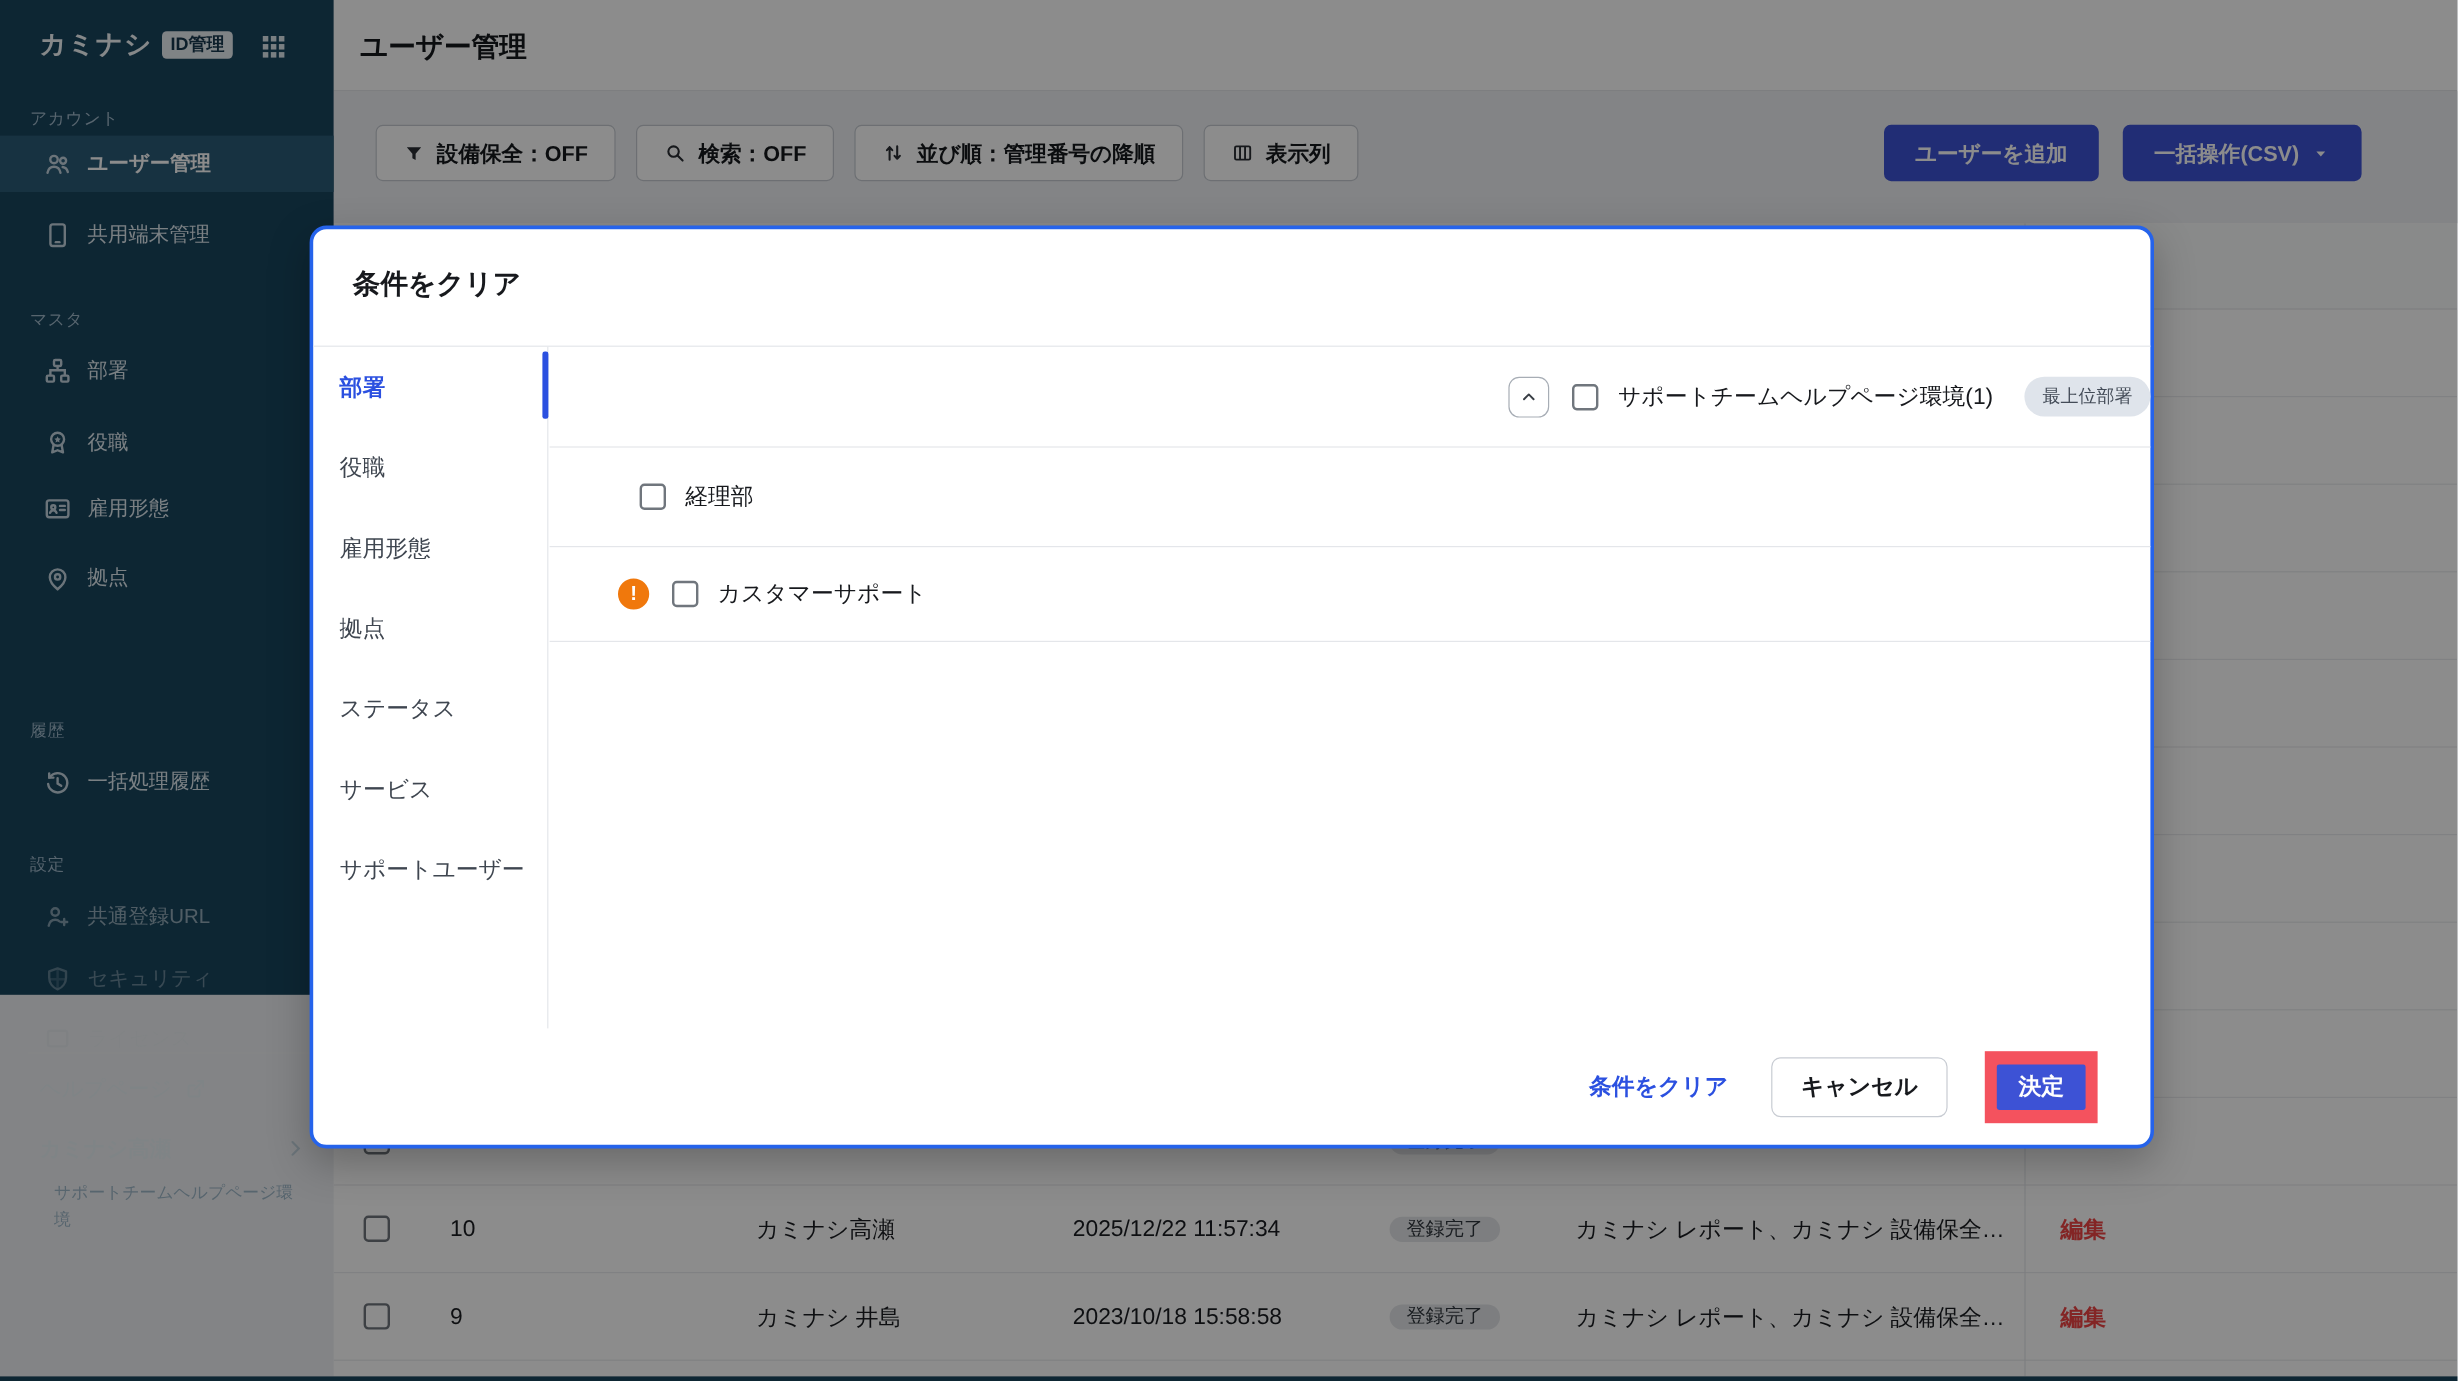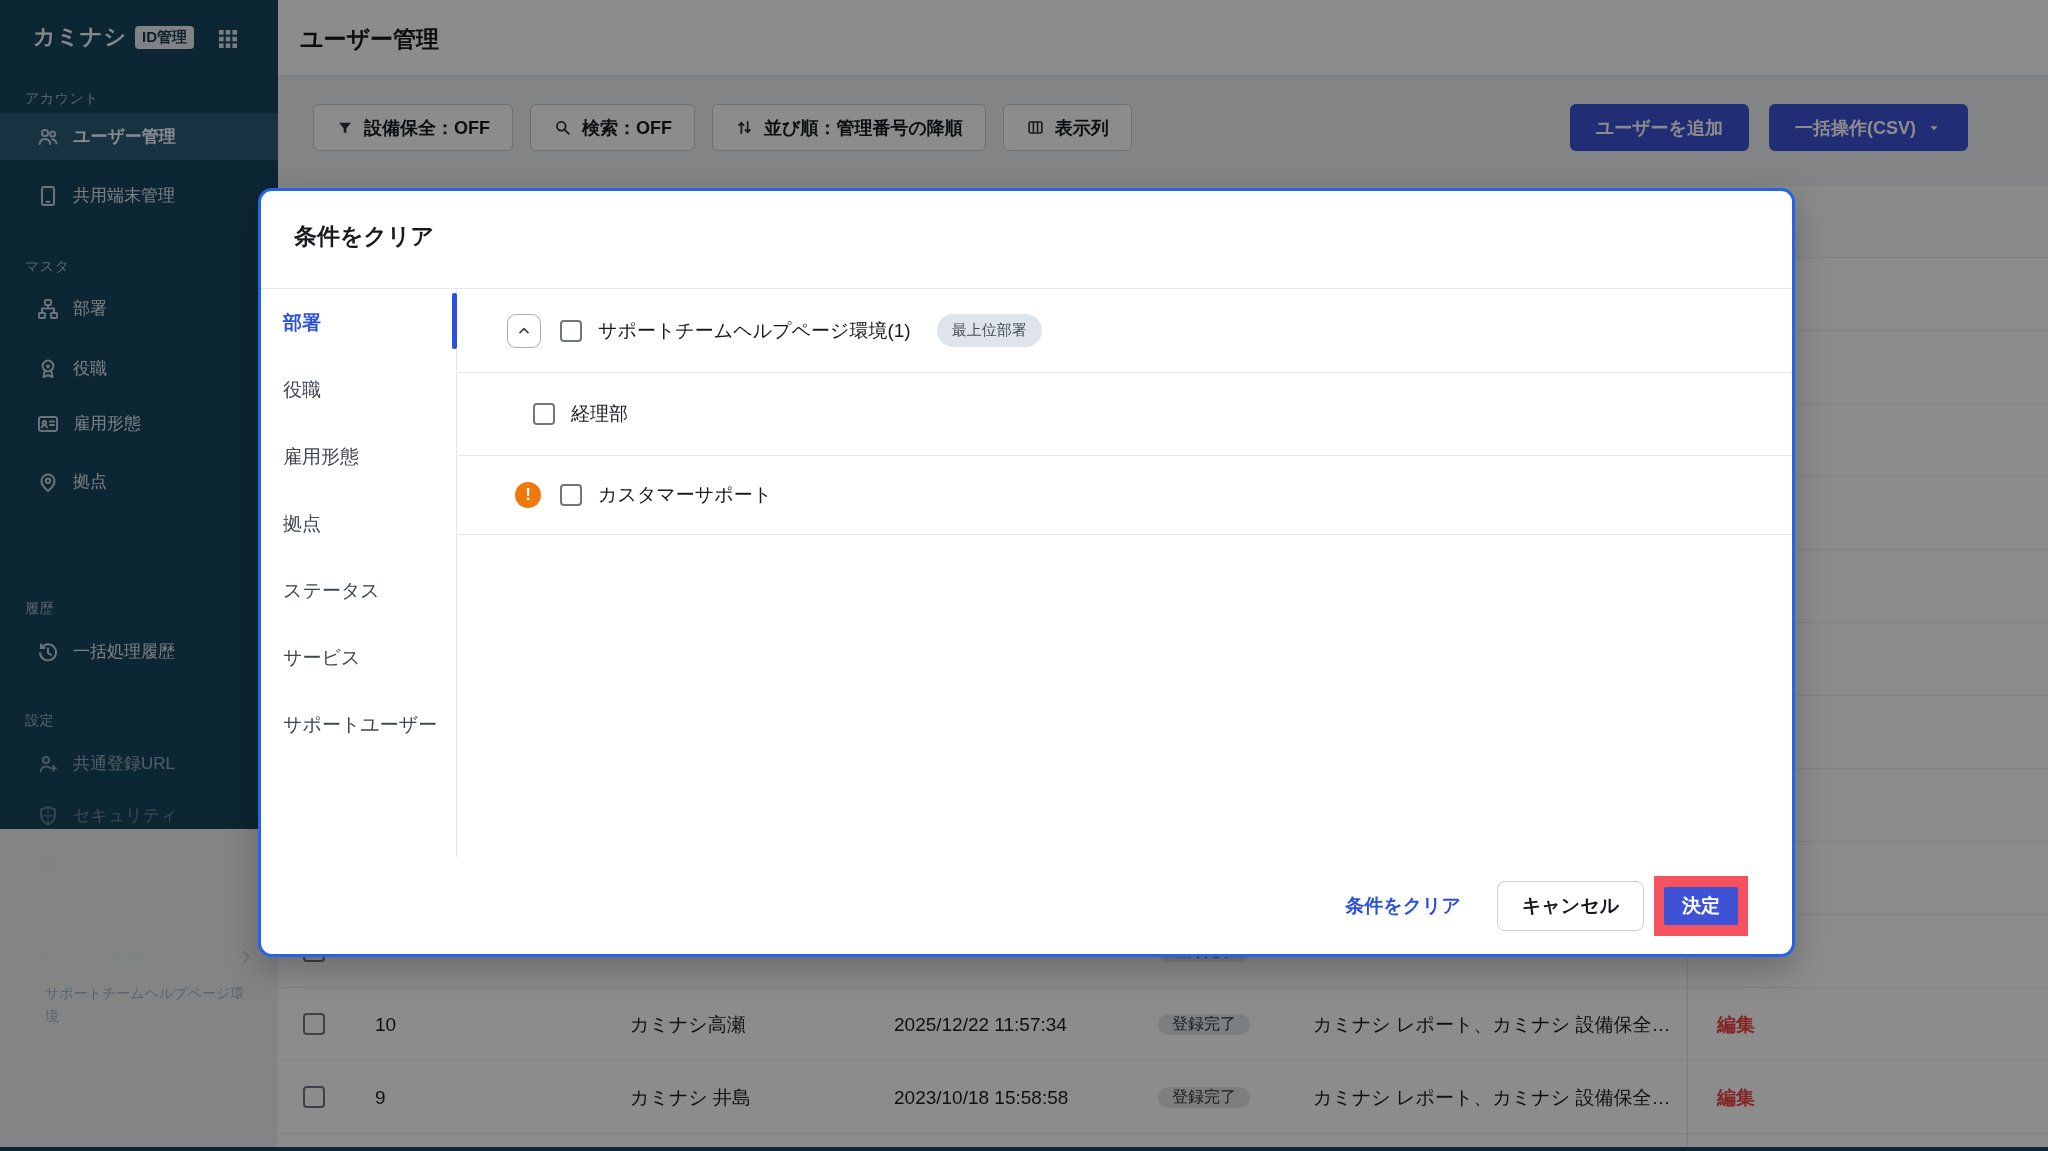--- a/index.html
+++ b/index.html
@@ -57,33 +57,33 @@
   .overlay { position:absolute; inset:0; background:rgba(0,0,0,.45); z-index:40; }
   .modal { position:absolute; left:258px; top:188px; width:1537px; height:769px; background:#FFFFFF; border:3px solid #2563EB; border-radius:14px; z-index:50; box-shadow:0 12px 34px rgba(0,0,0,.25); }
   .m-title { position:absolute; left:33px; top:30px; font-size:23px; font-weight:700; color:#17191D; }
   .m-divider { position:absolute; left:0; right:0; top:97px; height:1px; background:#E4E6EA; }
   .m-rail { position:absolute; left:0; top:98px; width:196px; height:568px; border-right:1px solid #E4E6EA; }
   .m-tab { position:relative; height:67px; display:flex; align-items:center; padding-left:22px; font-size:19px; color:#3F4650; cursor:pointer; }
   .m-tab.selected { color:#2B50E0; font-weight:700; }
   .m-tab .indicator { position:absolute; right:-1px; top:4px; width:5px; height:56px; background:#2B50E0; border-radius:2px; }
   .m-tree { position:absolute; left:197px; top:98px; right:0; }
   .t-row { display:flex; align-items:center; border-bottom:1px solid #E4E6EA; }
-  .t-row.r1 { height:84px; padding-left:49px; }
+  .t-row.r1 { height:84px; padding-left:49px;justify-content:flex-end; }
   .t-row.r2 { height:83px; padding-left:75px; }
   .t-row.r3 { height:79px; padding-left:57px; }
   .collapse-btn { width:34px; height:34px; border:1px solid #A7ADB5; border-radius:9px; background:#fff; display:flex; align-items:center; justify-content:center; color:#3A3F46; cursor:pointer; flex:0 0 auto; }
   .t-row .cb { margin-left:19px; flex:0 0 auto; }
   .t-row.r2 .cb { margin-left:0; }
   .t-label { margin-left:16px; font-size:19px; color:#17191D; }
   .t-badge { margin-left:26px; background:#DFE4EB; color:#434B57; font-size:15px; padding:7px 15px; border-radius:999px; }
   .warn { width:26px; height:26px; border-radius:50%; background:#F0780C; color:#fff; font-size:17px; font-weight:700; display:flex; align-items:center; justify-content:center; flex:0 0 auto; }
   .m-footer { position:absolute; right:44px; bottom:18px; display:flex; align-items:center; }
   .m-clear { color:#2B50E0; font-size:19px; font-weight:600; cursor:pointer; }
   .m-cancel { margin-left:36px; width:147px; height:50px; background:#fff; border:1px solid #C8CCD3; border-radius:8px; font-size:19px; font-weight:700; color:#17191D; cursor:pointer; }
-  .red-frame { margin-left:10px; background:#F4525E; padding:11px 10px; }
+  .red-frame { margin-left:31px; background:#F4525E; padding:11px 10px; }
   .m-submit { width:74px; height:38px; background:#3D52D5; border:none; border-radius:2px; color:#fff; font-size:19px; font-weight:700; cursor:pointer; }
 </style>
 </head>
 <body>
 
 <aside class="sidebar">
   <div class="logo-row">
     <span class="brand">カミナシ</span>
     <span class="product-tag">ID管理</span>
   </div>

